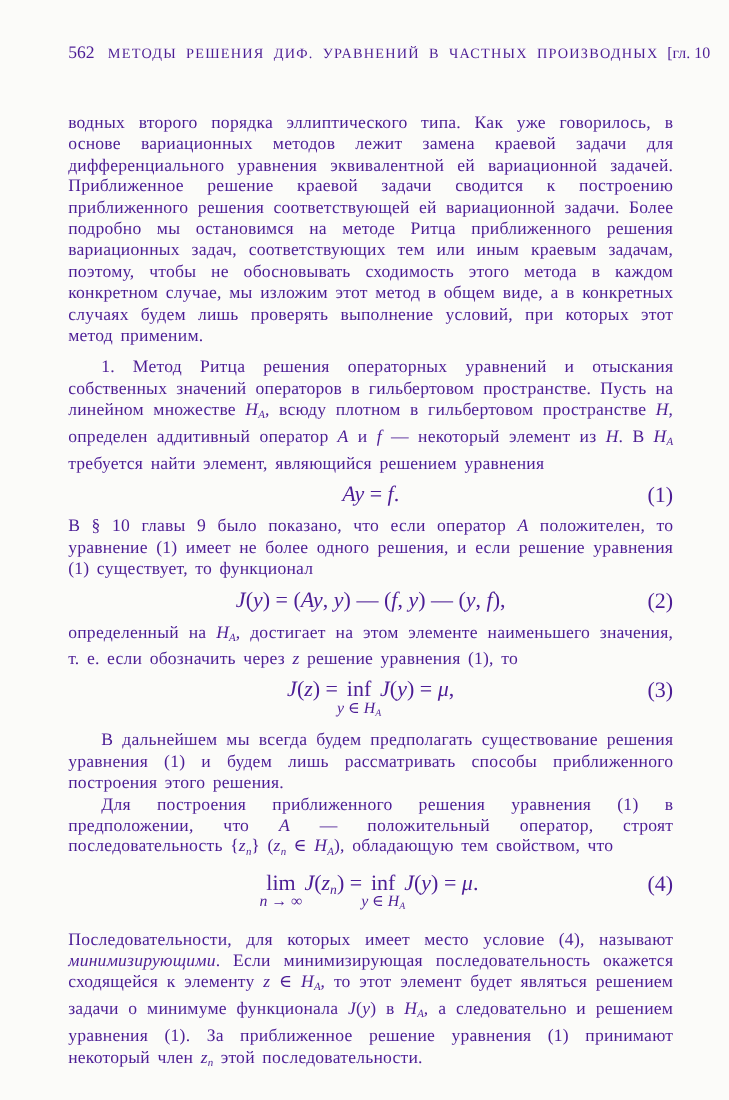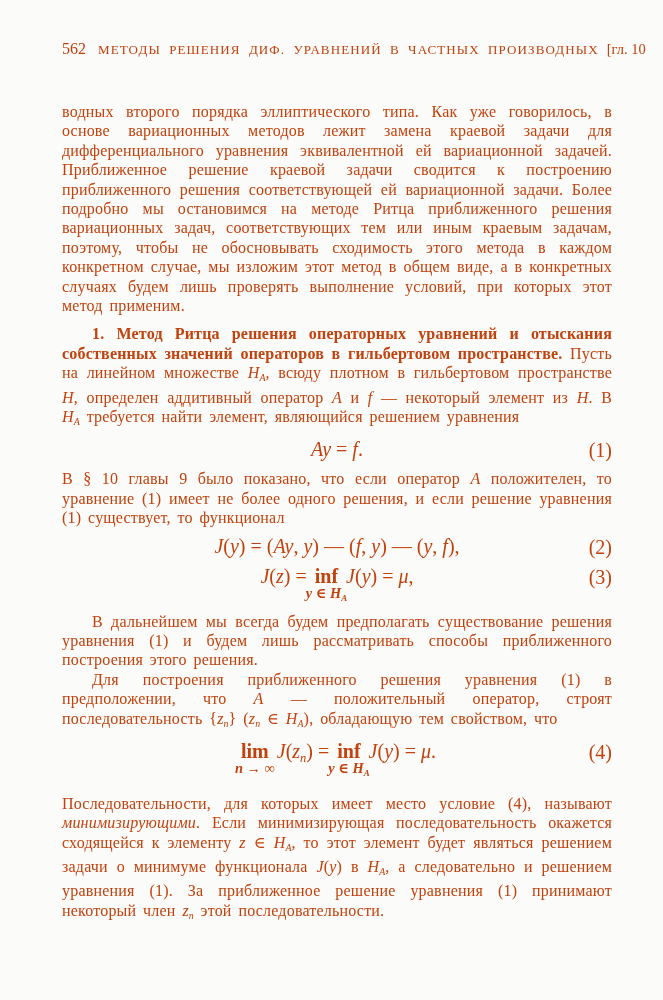--- a/index.html
+++ b/index.html
@@ -6,21 +6,21 @@
     margin: 0;
     padding: 0;
     background: #f7f7f5;
   }
   .page {
     position: relative;
     width: 663px;
     height: 1000px;
     box-sizing: border-box;
     background: #fbfbf9;
-    color: #c2410c;
+    color: #4c1d95;
     font-family: "Liberation Serif", "DejaVu Serif", serif;
     padding: 40px 51px 0 62px;
     overflow: hidden;
   }
   
   .header {
     display: flex;
     align-items: baseline;
     margin-bottom: 18px;
     white-space: nowrap;
@@ -48,21 +48,21 @@
     margin-top: 44px;
   }
   .para {
     margin: 0;
     text-align: justify;
     word-spacing: 2.6px;
     letter-spacing: 0.2px;
   }
   .para.indent { text-indent: 30px; }
   .para.space-before { margin-top: 9px; }
-  .seg-b { font-weight: 700; }
+  .seg-b { font-weight: 400; }
   .seg-i { font-style: italic; }
   .seg-sub {
     font-size: 0.62em;
     vertical-align: -0.3em;
     letter-spacing: 0;
   }
   
   .equation {
     position: relative;
     text-align: center;
@@ -76,21 +76,20 @@
     position: absolute;
     right: 0;
     top: 1px;
   }
   
   .stack {
     display: inline-block;
     position: relative;
     text-align: center;
     margin: 0 3px;
-    font-weight: bold;
   }
   .stack-main { display: inline; }
   .stack-under {
     position: absolute;
     top: 100%;
     left: 50%;
     transform: translateX(-50%);
     margin-top: -3px;
     font-size: 0.72em;
     white-space: nowrap;
@@ -104,19 +103,20 @@
     <span class="page-num">562</span>
     <span class="running-title">МЕТОДЫ РЕШЕНИЯ ДИФ. УРАВНЕНИЙ В ЧАСТНЫХ ПРОИЗВОДНЫХ</span>
     <span class="chapter">[гл. 10</span>
   </div>
   <div class="content" id="content">
       <p class="para"><span>водных второго порядка эллиптического типа. Как уже говорилось, в основе вариационных методов лежит замена краевой задачи для дифференциального уравнения эквивалентной ей вариационной задачей. Приближенное решение краевой задачи сводится к построению приближенного решения соответствующей ей вариационной задачи. Более подробно мы остановимся на методе Ритца приближенного решения вариационных задач, соответствующих тем или иным краевым задачам, поэтому, чтобы не обосновывать сходимость этого метода в каждом конкретном случае, мы изложим этот метод в общем виде, а в конкретных случаях будем лишь проверять выполнение условий, при которых этот метод применим.</span></p>
       <p class="para indent space-before"><span class="seg-b">1. Метод Ритца решения операторных уравнений и отыскания собственных значений операторов в гильбертовом пространстве.</span><span> Пусть на линейном множестве </span><span class="seg-i">H</span><span class="seg-i seg-sub">A</span><span>, всюду плотном в гильбертовом пространстве </span><span class="seg-i">H</span><span>, определен аддитивный оператор </span><span class="seg-i">A</span><span> и </span><span class="seg-i">f</span><span> — некоторый элемент из </span><span class="seg-i">H</span><span>. В </span><span class="seg-i">H</span><span class="seg-i seg-sub">A</span><span> требуется найти элемент, являющийся решением уравнения</span></p>
       <div class="equation"><span class="eq-body"><span class="seg-i">Ay</span><span> = </span><span class="seg-i">f</span><span>.</span></span><span class="eq-number">(1)</span></div>
       <p class="para"><span>В § 10 главы 9 было показано, что если оператор </span><span class="seg-i">A</span><span> положителен, то уравнение (1) имеет не более одного решения, и если решение уравнения (1) существует, то функционал</span></p>
       <div class="equation"><span class="eq-body"><span class="seg-i">J</span><span>(</span><span class="seg-i">y</span><span>) = (</span><span class="seg-i">Ay</span><span>, </span><span class="seg-i">y</span><span>) — (</span><span class="seg-i">f</span><span>, </span><span class="seg-i">y</span><span>) — (</span><span class="seg-i">y</span><span>, </span><span class="seg-i">f</span><span>),</span></span><span class="eq-number">(2)</span></div>
+      <p class="para"><span>определенный на </span><span class="seg-i">H</span><span class="seg-i seg-sub">A</span><span>, достигает на этом элементе наименьшего значения, т. е. если обозначить через </span><span class="seg-i">z</span><span> решение уравнения (1), то</span></p>
       <div class="equation stacked"><span class="eq-body"><span class="seg-i">J</span><span>(</span><span class="seg-i">z</span><span>) = </span><span class="stack"><span class="stack-main"><span>inf</span></span><span class="stack-under"><span class="seg-i">y</span><span> ∈ </span><span class="seg-i">H</span><span class="seg-i seg-sub">A</span></span></span><span> </span><span class="seg-i">J</span><span>(</span><span class="seg-i">y</span><span>) = </span><span class="seg-i">μ</span><span>,</span></span><span class="eq-number">(3)</span></div>
       <p class="para indent"><span>В дальнейшем мы всегда будем предполагать существование решения уравнения (1) и будем лишь рассматривать способы приближенного построения этого решения.</span></p>
       <p class="para indent"><span>Для построения приближенного решения уравнения (1) в предположении, что </span><span class="seg-i">A</span><span> — положительный оператор, строят последовательность {</span><span class="seg-i">z</span><span class="seg-i seg-sub">n</span><span>} (</span><span class="seg-i">z</span><span class="seg-i seg-sub">n</span><span> ∈ </span><span class="seg-i">H</span><span class="seg-i seg-sub">A</span><span>), обладающую тем свойством, что</span></p>
       <div class="equation stacked"><span class="eq-body"><span class="stack"><span class="stack-main"><span>lim</span></span><span class="stack-under"><span class="seg-i">n</span><span> → ∞</span></span></span><span> </span><span class="seg-i">J</span><span>(</span><span class="seg-i">z</span><span class="seg-i seg-sub">n</span><span>) = </span><span class="stack"><span class="stack-main"><span>inf</span></span><span class="stack-under"><span class="seg-i">y</span><span> ∈ </span><span class="seg-i">H</span><span class="seg-i seg-sub">A</span></span></span><span> </span><span class="seg-i">J</span><span>(</span><span class="seg-i">y</span><span>) = </span><span class="seg-i">μ</span><span>.</span></span><span class="eq-number">(4)</span></div>
       <p class="para"><span>Последовательности, для которых имеет место условие (4), называют </span><span class="seg-i">минимизирующими</span><span>. Если минимизирующая последовательность окажется сходящейся к элементу </span><span class="seg-i">z</span><span> ∈ </span><span class="seg-i">H</span><span class="seg-i seg-sub">A</span><span>, то этот элемент будет являться решением задачи о минимуме функционала </span><span class="seg-i">J</span><span>(</span><span class="seg-i">y</span><span>)</span><span> в </span><span class="seg-i">H</span><span class="seg-i seg-sub">A</span><span>, а следовательно и решением уравнения (1). За приближенное решение уравнения (1) принимают некоторый член </span><span class="seg-i">z</span><span class="seg-i seg-sub">n</span><span> этой последовательности.</span></p>
     </div>
 </div>
 
 </body></html>

